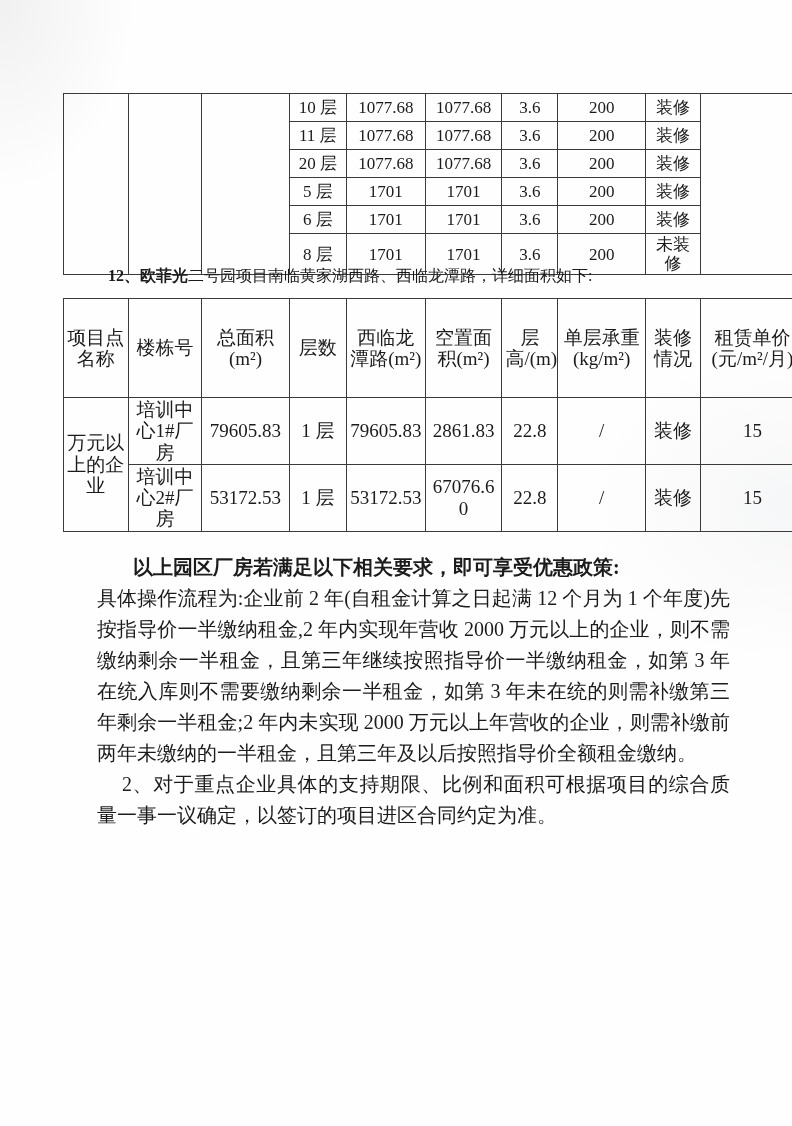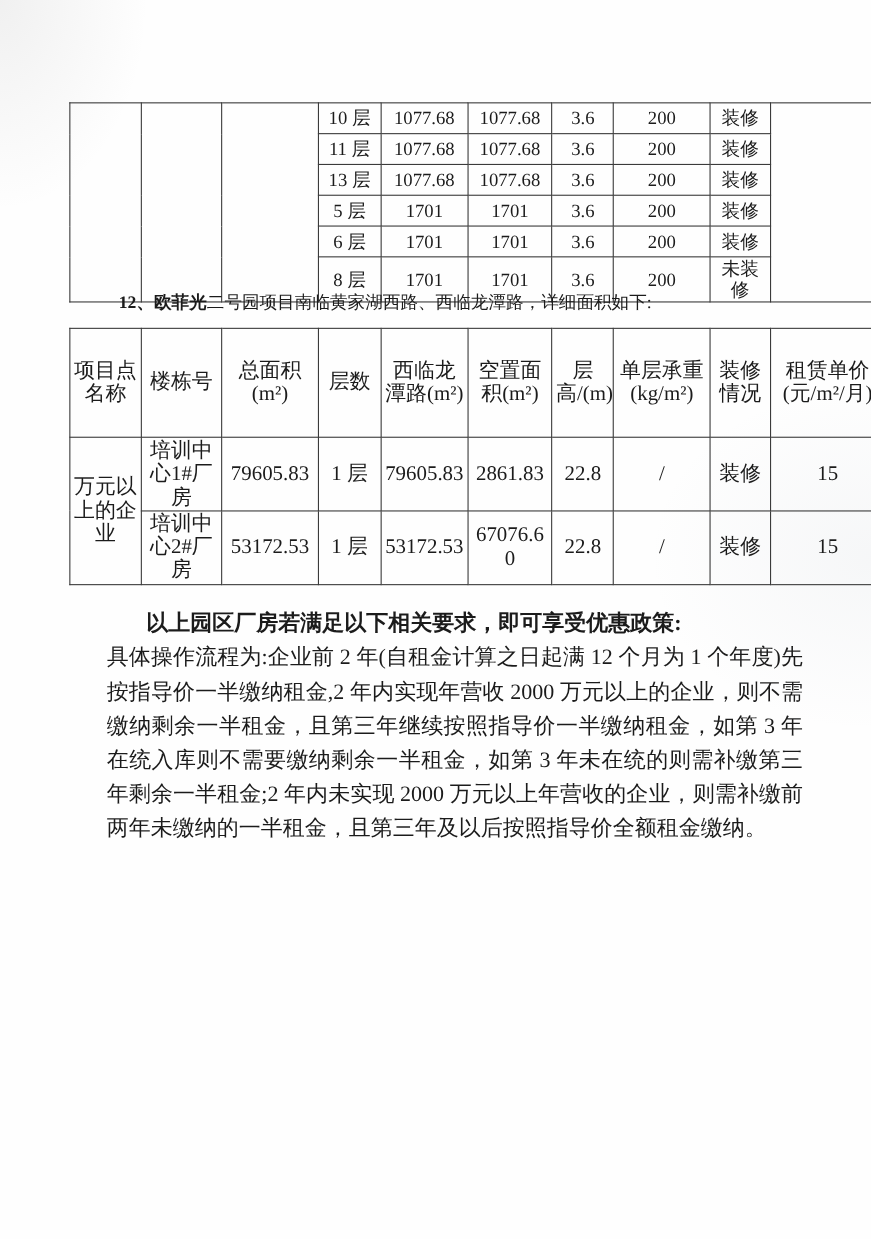--- a/index.html
+++ b/index.html
@@ -78,21 +78,21 @@
   </tr>
   <tr>
     <td>11 层</td>
     <td>1077.68</td>
     <td>1077.68</td>
     <td>3.6</td>
     <td>200</td>
     <td>装修</td>
   </tr>
   <tr>
-    <td>13 层</td>
+    <td>20 层</td>
     <td>1077.68</td>
     <td>1077.68</td>
     <td>3.6</td>
     <td>200</td>
     <td>装修</td>
   </tr>
   <tr>
     <td>5 层</td>
     <td>1701</td>
     <td>1701</td>
@@ -169,13 +169,14 @@
     <td>/</td>
     <td>装修</td>
     <td>15</td>
   </tr>
 </tbody>
   </table>
 
 <div id="bodytext">
   <p class="p-policy">以上园区厂房若满足以下相关要求，即可享受优惠政策:</p>
   <p>具体操作流程为:企业前 2 年(自租金计算之日起满 12 个月为 1 个年度)先按指导价一半缴纳租金,2 年内实现年营收 2000 万元以上的企业，则不需缴纳剩余一半租金，且第三年继续按照指导价一半缴纳租金，如第 3 年在统入库则不需要缴纳剩余一半租金，如第 3 年未在统的则需补缴第三年剩余一半租金;2 年内未实现 2000 万元以上年营收的企业，则需补缴前两年未缴纳的一半租金，且第三年及以后按照指导价全额租金缴纳。</p>
+  <p class="p-ind">2、对于重点企业具体的支持期限、比例和面积可根据项目的综合质量一事一议确定，以签订的项目进区合同约定为准。</p>
 </div>
 
 </body></html>

